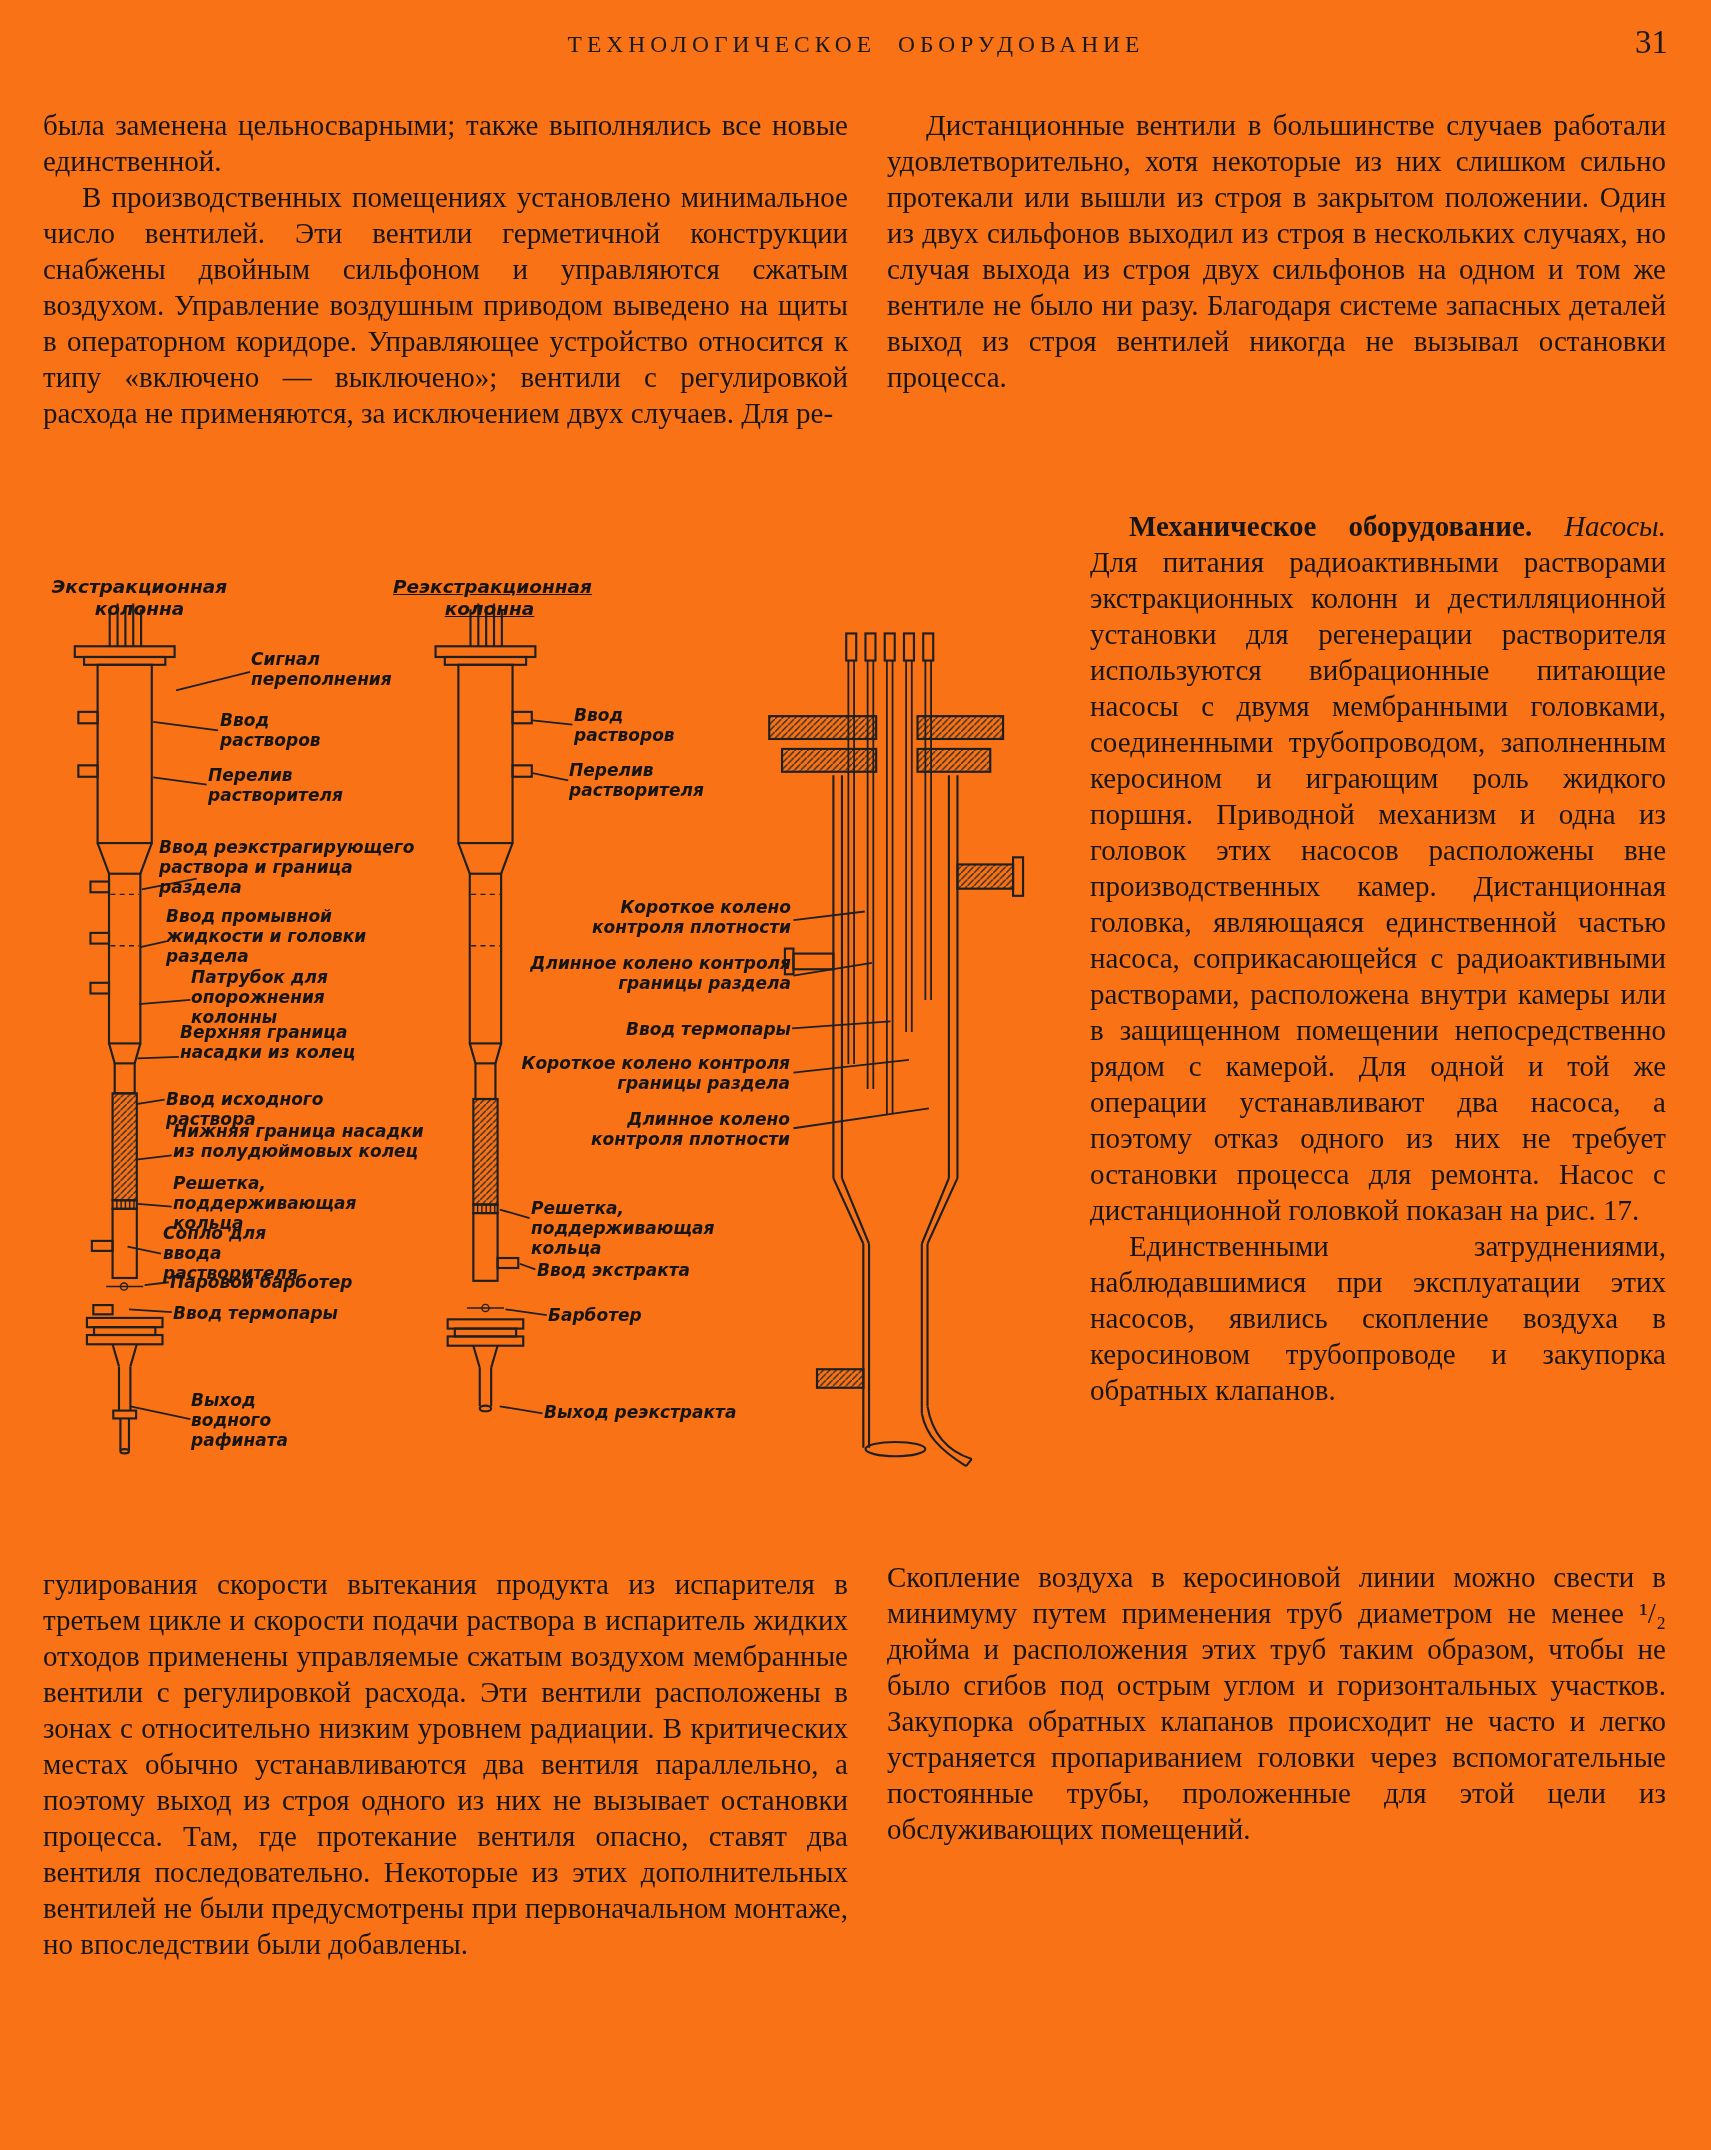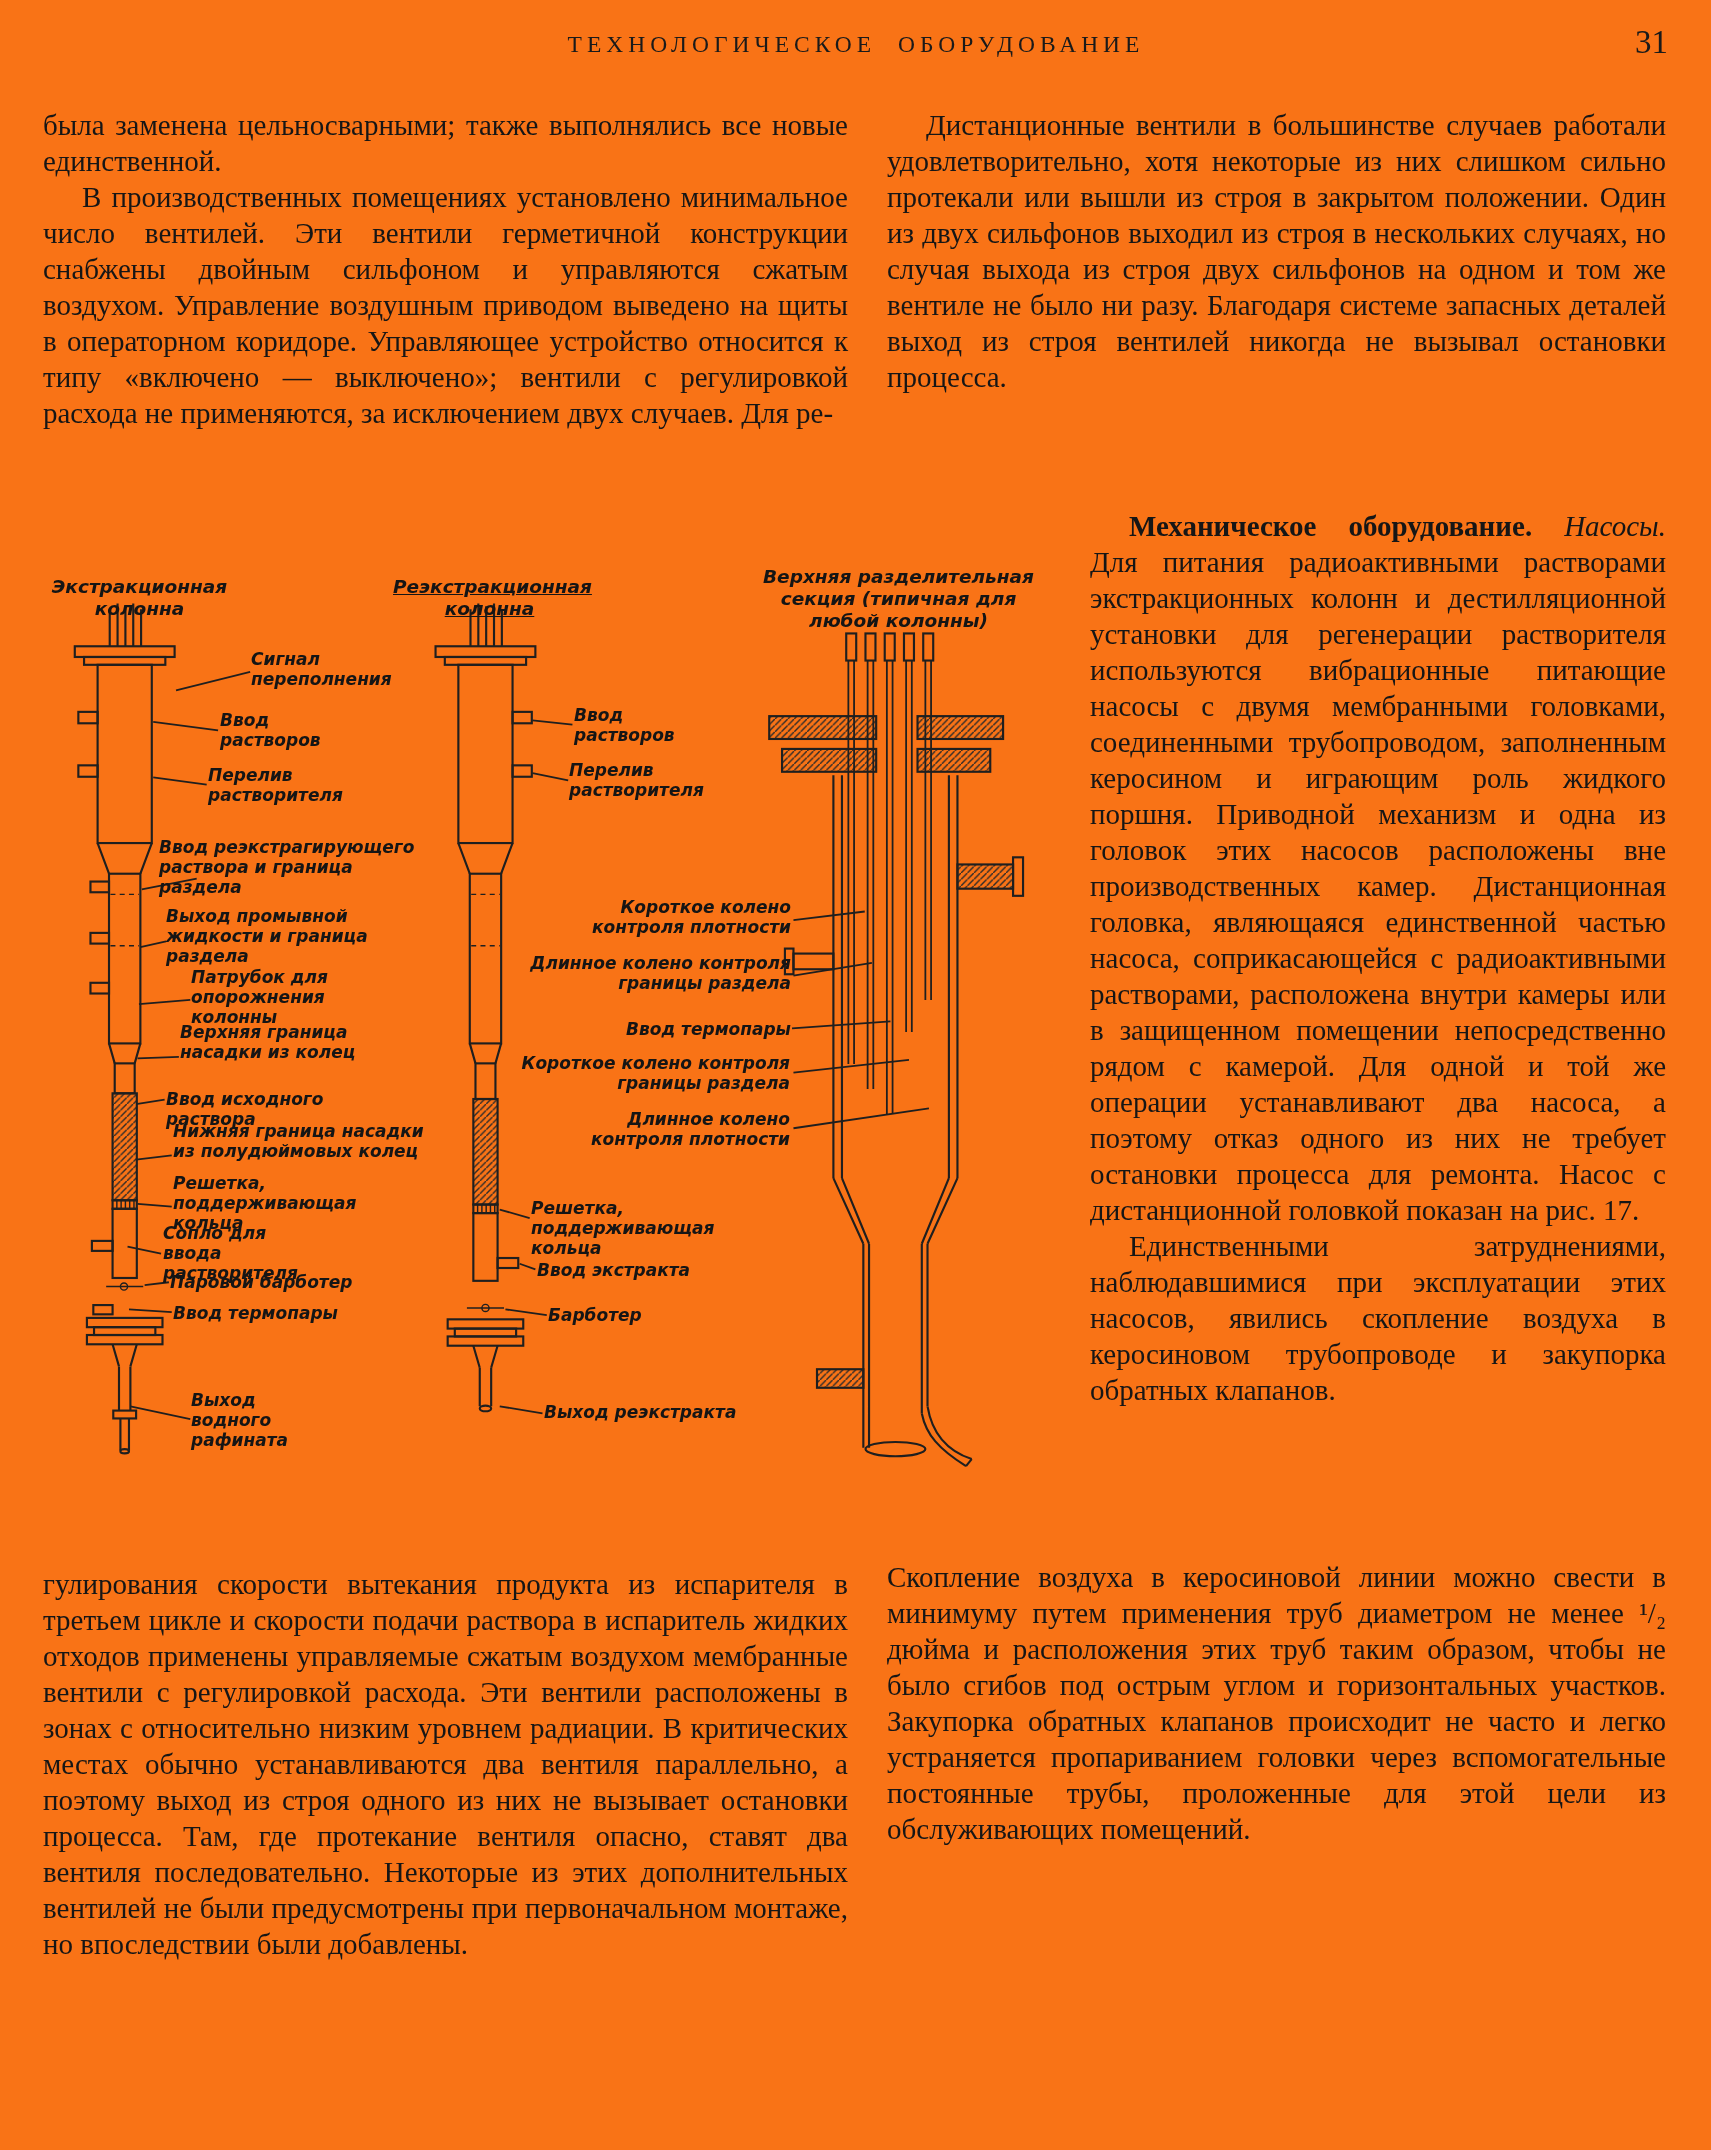--- a/index.html
+++ b/index.html
@@ -182,27 +182,26 @@
         <path d="M1052,498 L1152,486"></path>
         <path d="M1052,576 L1162,558"></path>
         <path d="M1050,650 L1188,640"></path>
         <path d="M1052,712 L1214,694"></path>
         <path d="M1052,790 L1242,762"></path>
       </g>
     </svg>
 
     <div class="fig-title" style="left:0px; top:11.4px; width:193px;">Экстракционная колонна</div>
     <div class="fig-title" style="left:350px; top:11.4px; width:193px;text-decoration:underline;">Реэкстракционная колонна</div>
-    <div class="fig-title" style="left:720px; top:1.4px; width:271px;">Верхняя разделительная секция (типичная для любой колонны)</div>
 
     <div class="fig-label" style="left:208px; top:84px; width:143px;">Сигнал переполнения</div>
     <div class="fig-label" style="left:177px; top:145px; width:107px;">Ввод растворов</div>
     <div class="fig-label" style="left:165px; top:200px; width:128px;">Перелив растворителя</div>
     <div class="fig-label" style="left:116px; top:272px; width:257px;">Ввод реэкстрагирующего раствора и граница раздела</div>
-    <div class="fig-label" style="left:123px; top:341px; width:235px;">Выход промывной жидкости и граница раздела</div>
+    <div class="fig-label" style="left:123px; top:341px; width:235px;">Ввод промывной жидкости и головки раздела</div>
     <div class="fig-label" style="left:148px; top:402px; width:214px;">Патрубок для опорожнения колонны</div>
     <div class="fig-label" style="left:137px; top:457px; width:207px;">Верхняя граница насадки из колец</div>
     <div class="fig-label" style="left:123px; top:524px; width:243px;">Ввод исходного раствора</div>
     <div class="fig-label" style="left:130px; top:556px; width:278px;">Нижняя граница насадки из полудюймовых колец</div>
     <div class="fig-label" style="left:130px; top:608px; width:193px;">Решетка, поддерживающая кольца</div>
     <div class="fig-label" style="left:120px; top:658px; width:164px;">Сопло для ввода растворителя</div>
     <div class="fig-label" style="left:127px; top:707px; width:185px;">Паровой барботер</div>
     <div class="fig-label" style="left:130px; top:738px; width:171px;">Ввод термопары</div>
     <div class="fig-label" style="left:148px; top:825px; width:150px;">Выход водного рафината</div>
 

